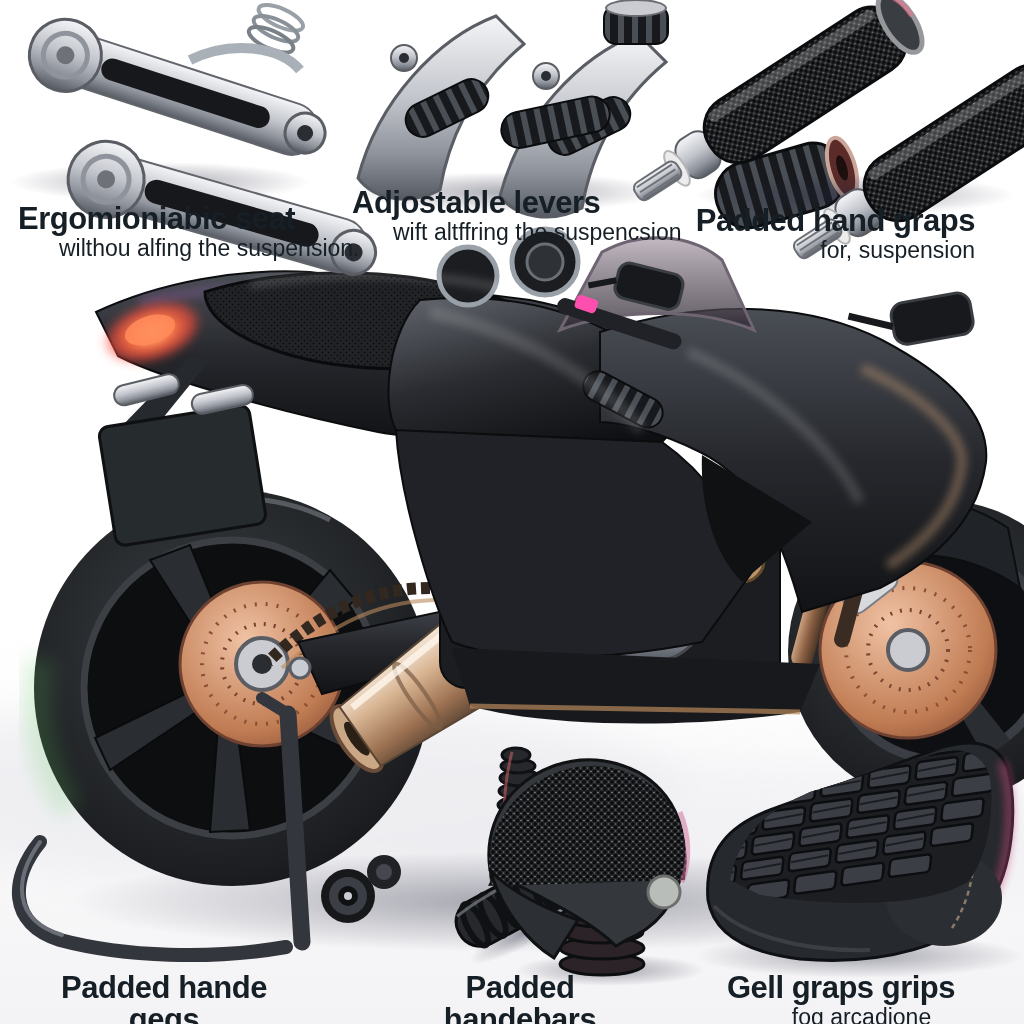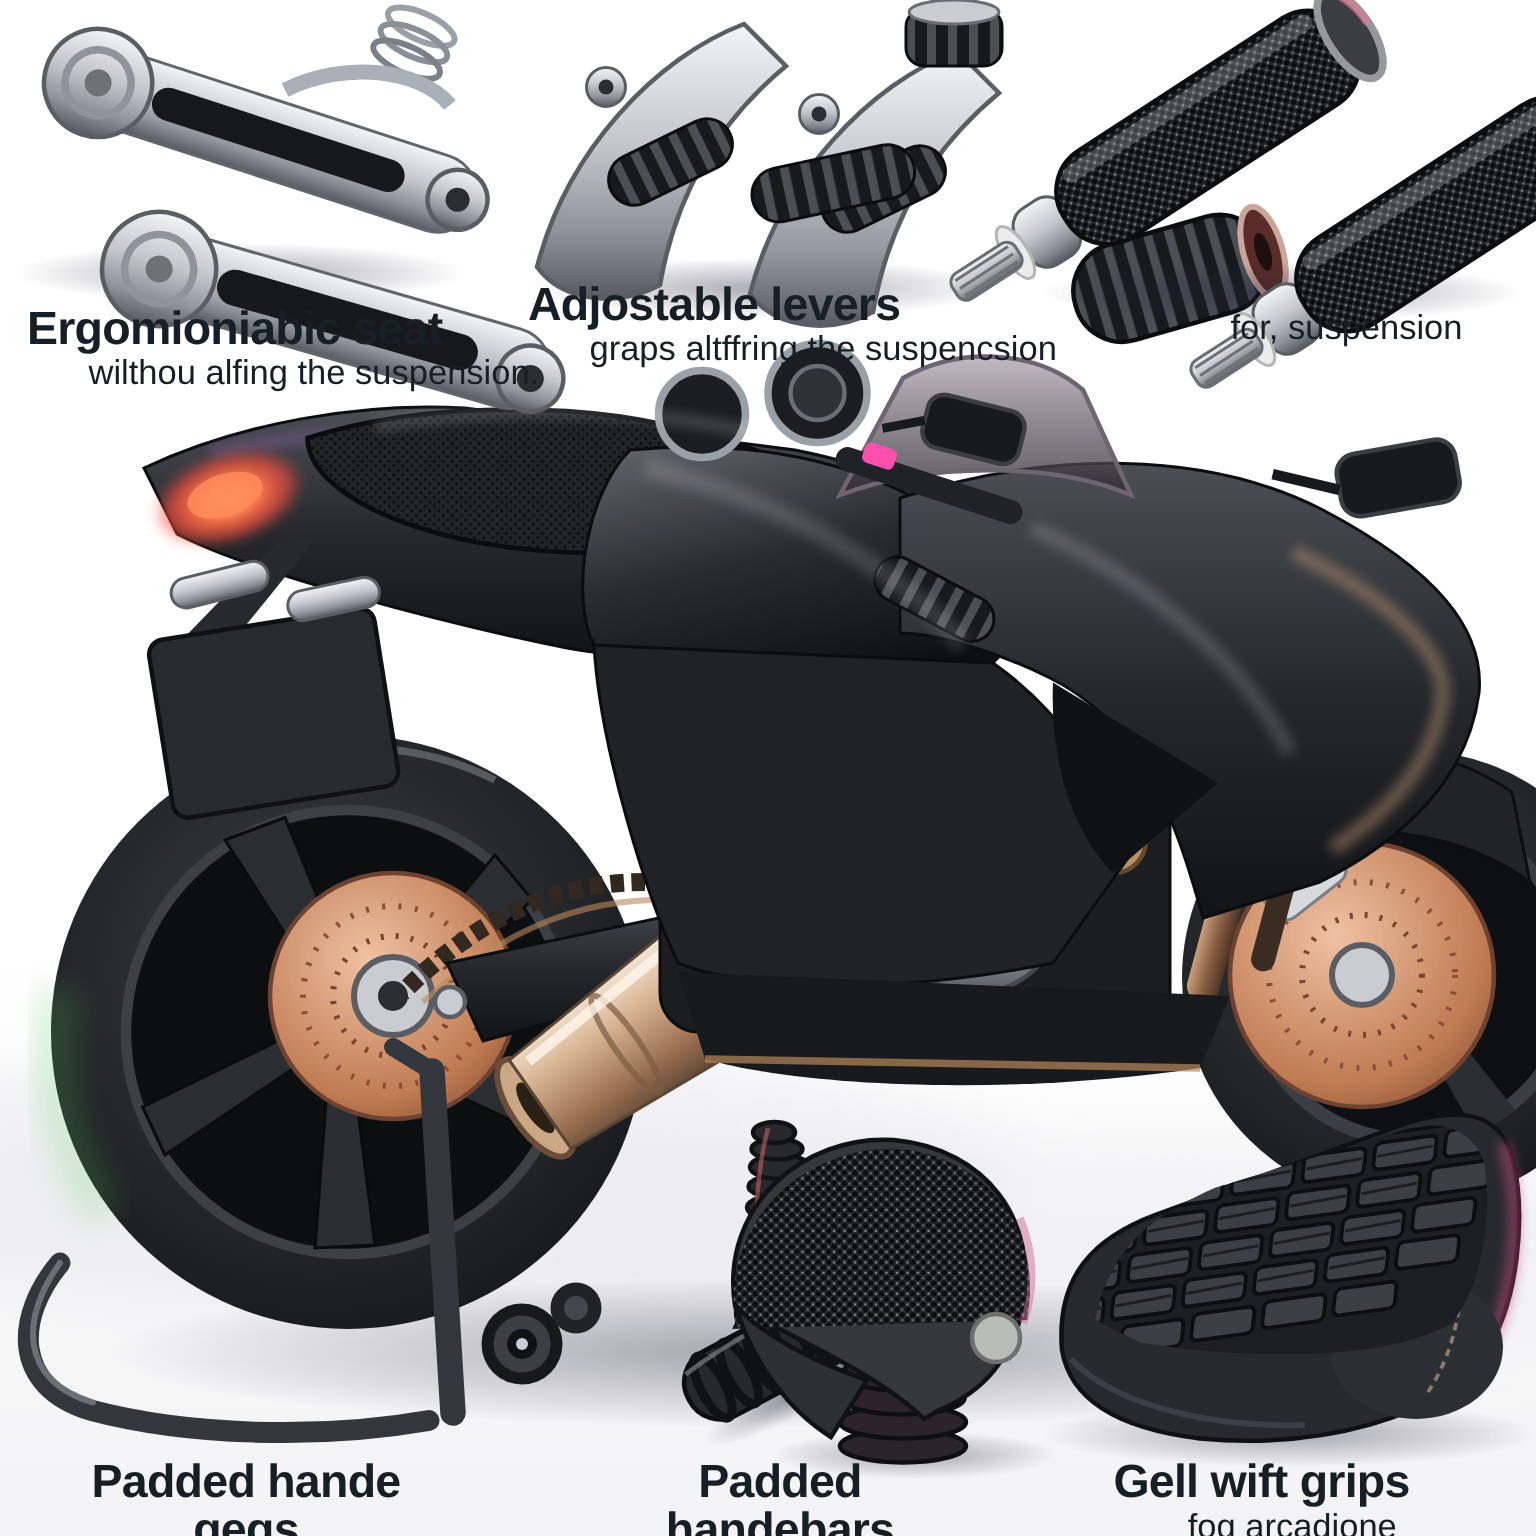--- a/index.html
+++ b/index.html
@@ -431,31 +431,32 @@
     <path d="M14,176 C40,204 100,222 170,220" stroke="#4a4e55" stroke-width="4" opacity="0.6" fill="none"></path>
   </g>
 </svg>
 
   <div class="caption cap-tl">
     <div class="h">Ergomioniabic seat</div>
     <div class="s">wilthou alfing the suspension.</div>
   </div>
   <div class="caption cap-tc">
     <div class="h">Adjostable levers</div>
-    <div class="s">graps altffring the suspencsion</div>
+    <div class="s">wift altffring the suspencsion</div>
   </div>
   <div class="caption cap-tr">
+    <div class="h">Padded hand graps</div>
     <div class="s">for, suspension</div>
   </div>
   <div class="caption cap-bl">
     <div class="h">Padded hande gegs</div>
 
   </div>
   <div class="caption cap-bc">
     <div class="h">Padded handebars</div>
 
   </div>
   <div class="caption cap-br">
-    <div class="h">Gell wift grips</div>
+    <div class="h">Gell graps grips</div>
     <div class="s">fog arcadione custcuttng,</div>
   </div>
 
 </div>
 
 </body></html>

